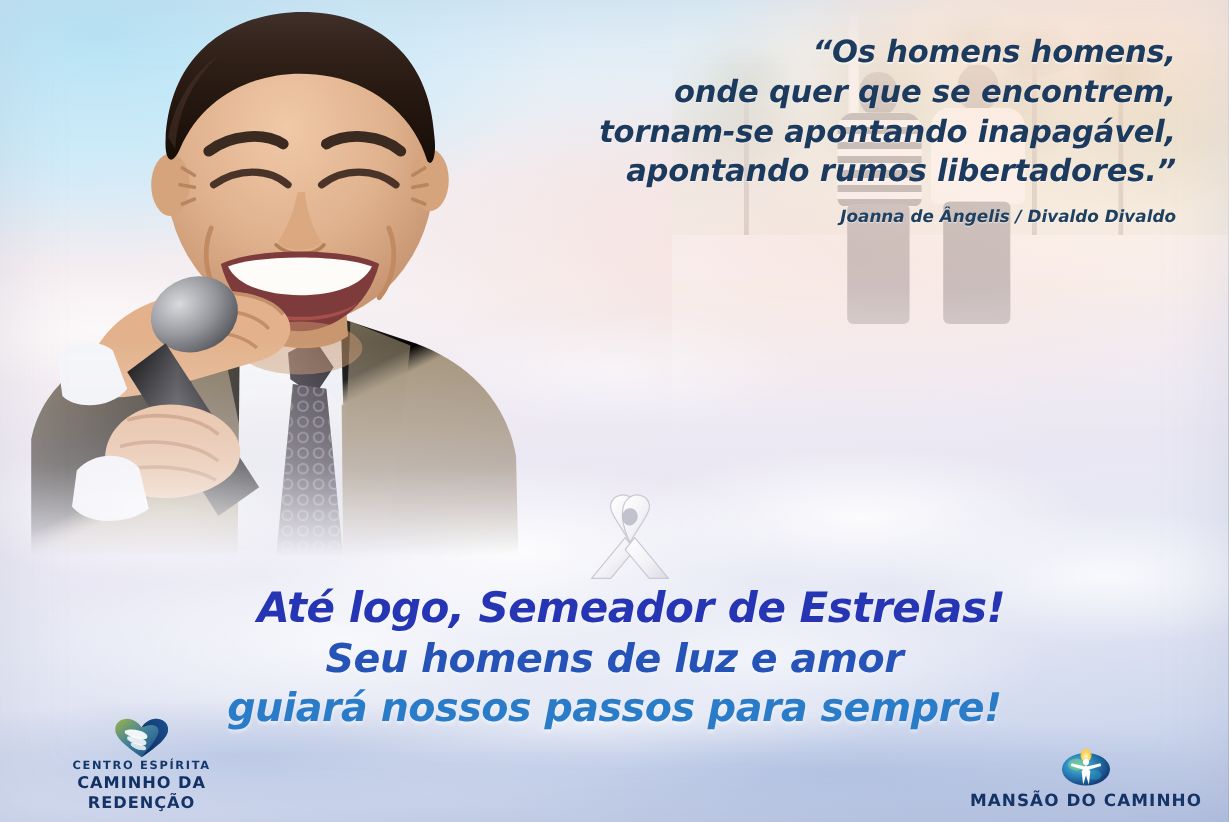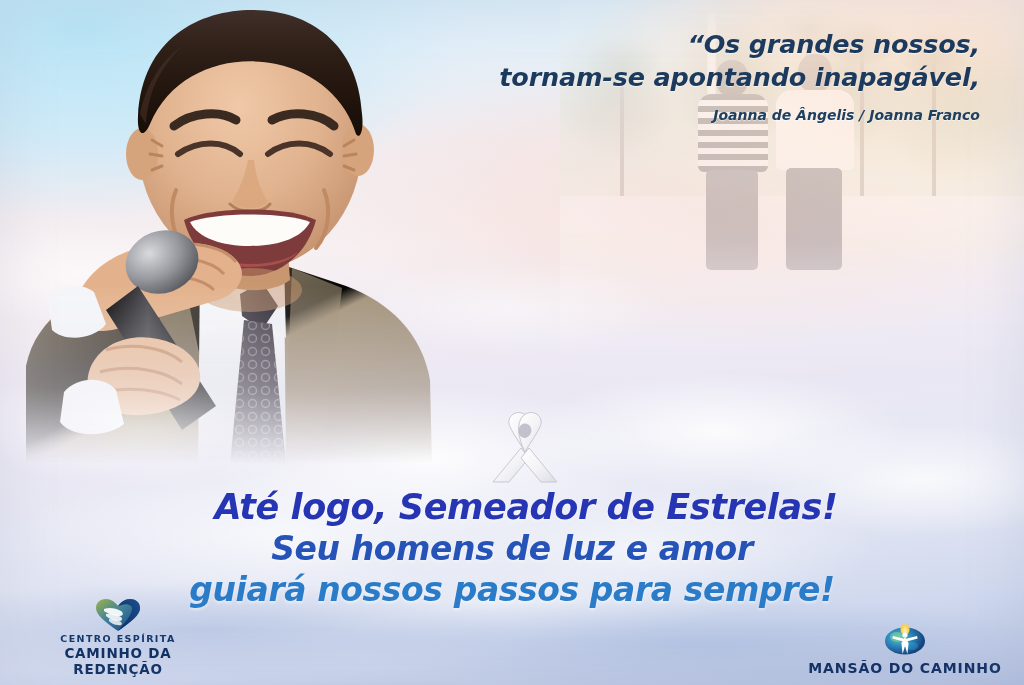--- a/index.html
+++ b/index.html
@@ -362,23 +362,25 @@
         </g>
 
         <path d="M78 398 C92 382 118 382 130 396 L138 430 C120 444 86 444 74 428 Z" fill="#f6f8fb"></path>
       </g>
     </svg>
   </div>
 
   <div class="bg-layer clouds-low"></div>
 
   <div class="quote-block">
-    <div class="quote-line">“Os grandes nossos,</div>
+    <div class="quote-line">“Os homens homens,</div>
+    <div class="quote-line">onde quer que se encontrem,</div>
     <div class="quote-line">tornam-se apontando inapagável,</div>
-    <div class="quote-author">Joanna de Ângelis / Joanna Franco</div>
+    <div class="quote-line">apontando rumos libertadores.”</div>
+    <div class="quote-author">Joanna de Ângelis / Divaldo Divaldo</div>
   </div>
 
   <div class="ribbon">
     <svg viewBox="0 0 76 80" xmlns="http://www.w3.org/2000/svg" aria-hidden="true">
       <defs>
         <linearGradient id="rib" x1="0" y1="0" x2="1" y2="1">
           <stop offset="0%" stop-color="#ffffff"></stop>
           <stop offset="55%" stop-color="#f3f2f6"></stop>
           <stop offset="100%" stop-color="#dcdbe4"></stop>
         </linearGradient>

